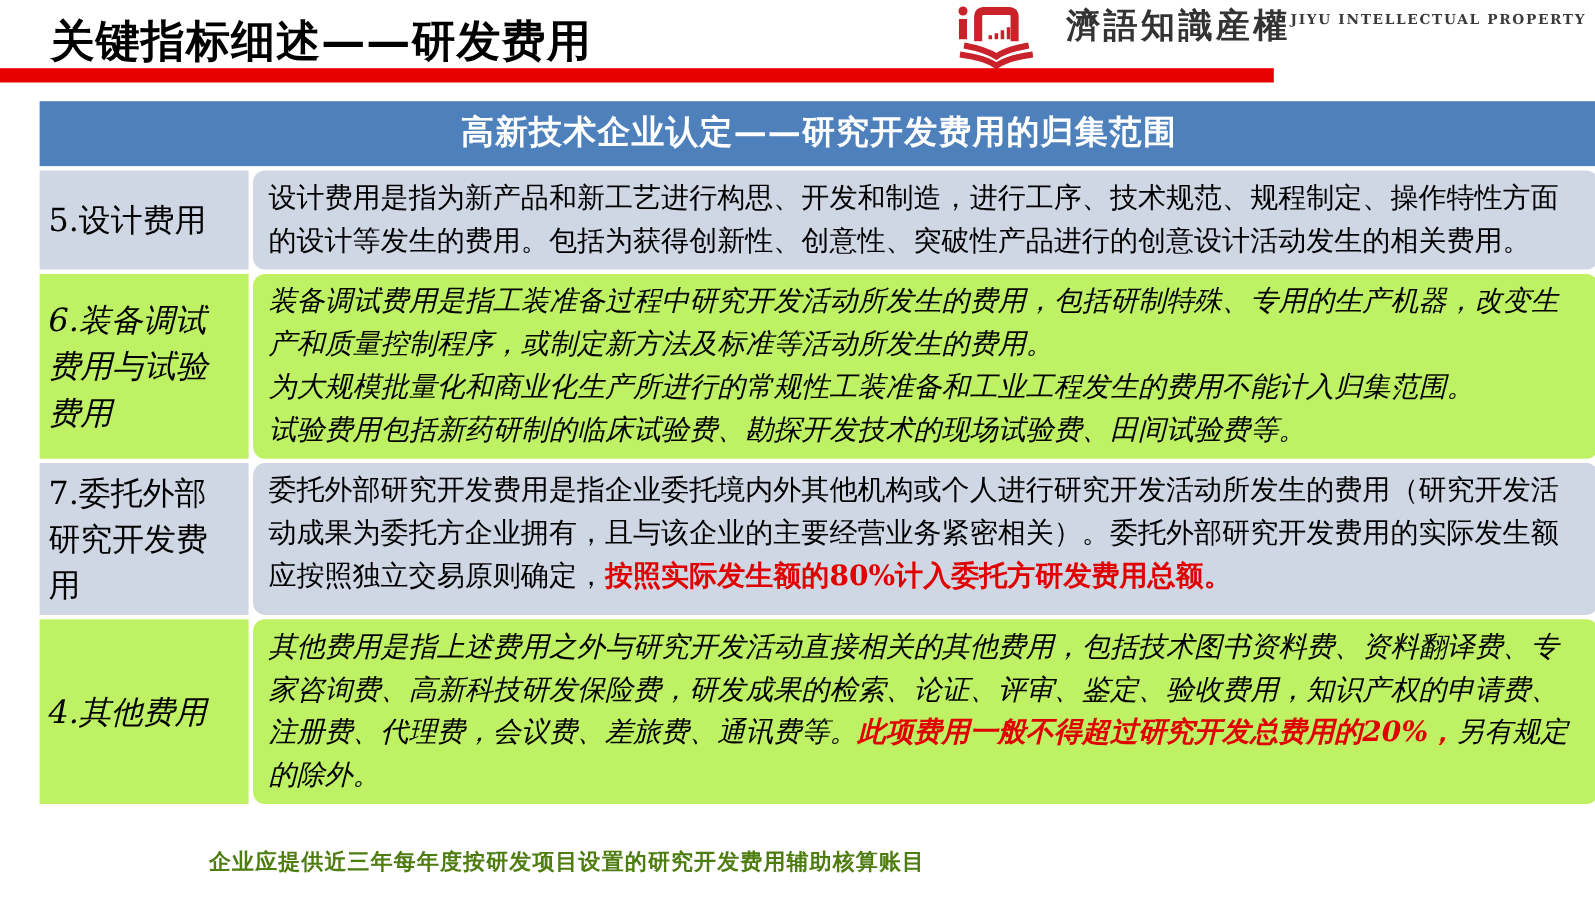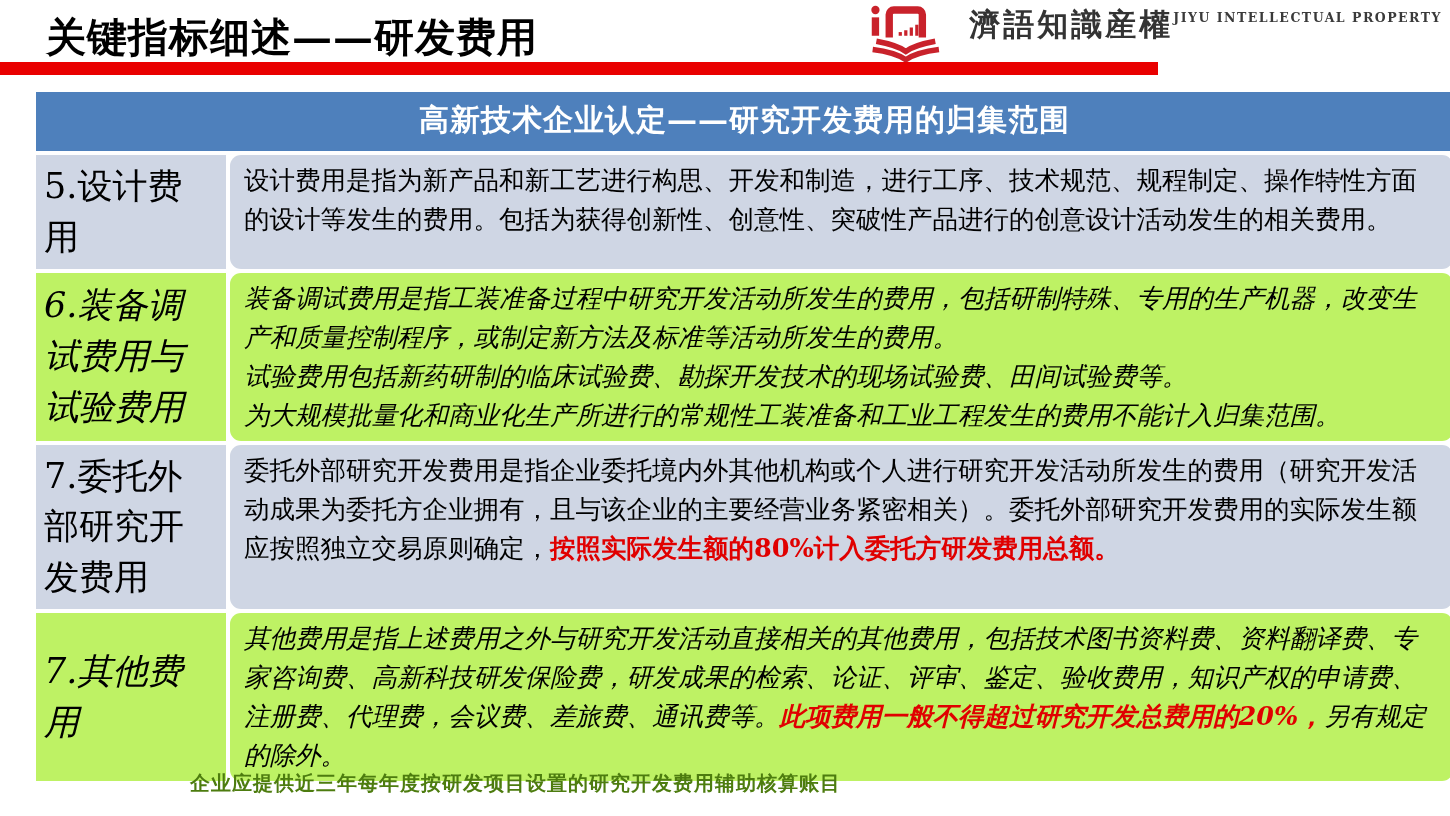--- a/index.html
+++ b/index.html
@@ -84,21 +84,21 @@
     padding: 8px 0 10px 0;
     letter-spacing: 1px;
   }
   .cell { font-size: 25.5px; color: #000000; }
   .band-dark  { background: #cfd6e4; }
   .band-light { background: #bef264; font-style: italic; }
   .label-cell {
     display: flex;
     align-items: center;
     padding: 6px 10px 6px 8px;
-    font-size: 35px;
+    font-size: 29px;
     line-height: 1.45;
   }
   .desc-cell {
     padding: 6px 14px 6px 14px;
     line-height: 39px;
     letter-spacing: 0px;
     border-radius: 11px;
   }
   .desc-cell p { margin: 0; }
   .red-em { color: #e00000; font-weight: bold; }
@@ -154,32 +154,32 @@
     <div class="th">高新技术企业认定——研究开发费用的归集范围</div>
 
     <div class="cell label-cell band-dark">5.设计费用</div>
     <div class="cell desc-cell band-dark">
       <p><span>设计费用是指为新产品和新工艺进行构思、开发和制造，进行工序、技术规范、规程制定、操作特性方面的设计等发生的费用。包括为获得创新性、创意性、突破性产品进行的创意设计活动发生的相关费用。</span></p>
     </div>
 
     <div class="cell label-cell band-light">6.装备调试费用与试验费用</div>
     <div class="cell desc-cell band-light">
       <p><span>装备调试费用是指工装准备过程中研究开发活动所发生的费用，包括研制特殊、专用的生产机器，改变生产和质量控制程序，或制定新方法及标准等活动所发生的费用。</span></p>
+      <p><span>为大规模批量化和商业化生产所进行的常规性工装准备和工业工程发生的费用不能计入归集范围。</span></p>
       <p><span>试验费用包括新药研制的临床试验费、勘探开发技术的现场试验费、田间试验费等。</span></p>
-      <p><span>为大规模批量化和商业化生产所进行的常规性工装准备和工业工程发生的费用不能计入归集范围。</span></p>
     </div>
 
     <div class="cell label-cell band-dark">7.委托外部研究开发费用</div>
     <div class="cell desc-cell band-dark">
       <p>
         <span>委托外部研究开发费用是指企业委托境内外其他机构或个人进行研究开发活动所发生的费用（研究开发活动成果为委托方企业拥有，且与该企业的主要经营业务紧密相关）。委托外部研究开发费用的实际发生额应按照独立交易原则确定，</span><span class="red-em">按照实际发生额的80%计入委托方研发费用总额。</span>
       </p>
     </div>
 
-    <div class="cell label-cell band-light">7.其他费用</div>
+    <div class="cell label-cell band-light">4.其他费用</div>
     <div class="cell desc-cell band-light">
       <p>
         <span>其他费用是指上述费用之外与研究开发活动直接相关的其他费用，包括技术图书资料费、资料翻译费、专家咨询费、高新科技研发保险费，研发成果的检索、论证、评审、鉴定、验收费用，知识产权的申请费、注册费、代理费，会议费、差旅费、通讯费等。</span><span class="red-em">此项费用一般不得超过研究开发总费用的20%，</span><span>另有规定的除外。</span>
       </p>
     </div>
 
   </div>
 
   <div class="footer-note">企业应提供近三年每年度按研发项目设置的研究开发费用辅助核算账目</div>
 

